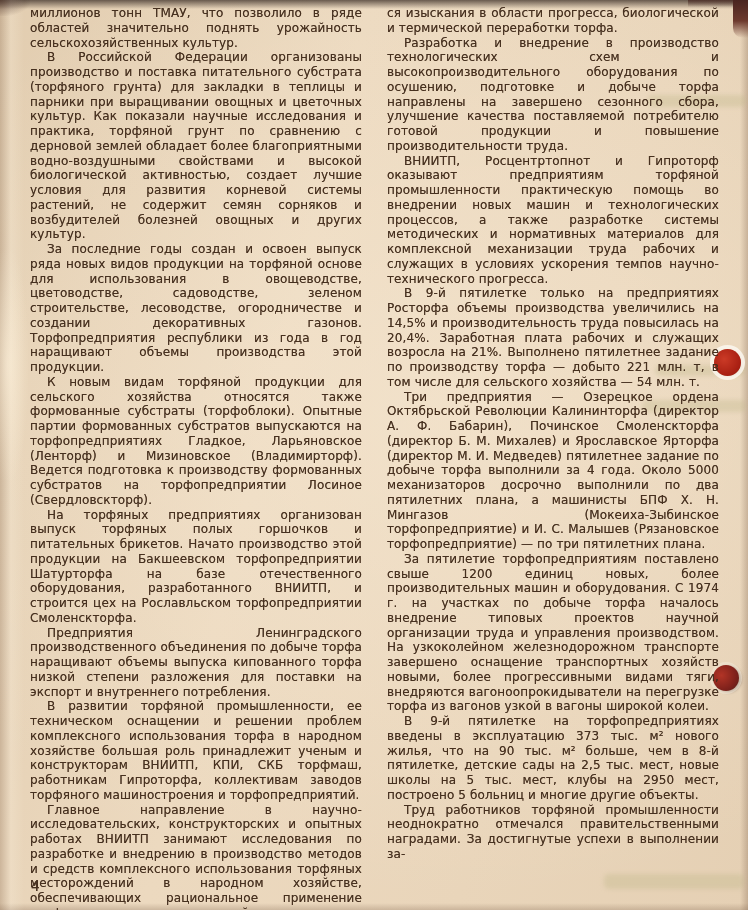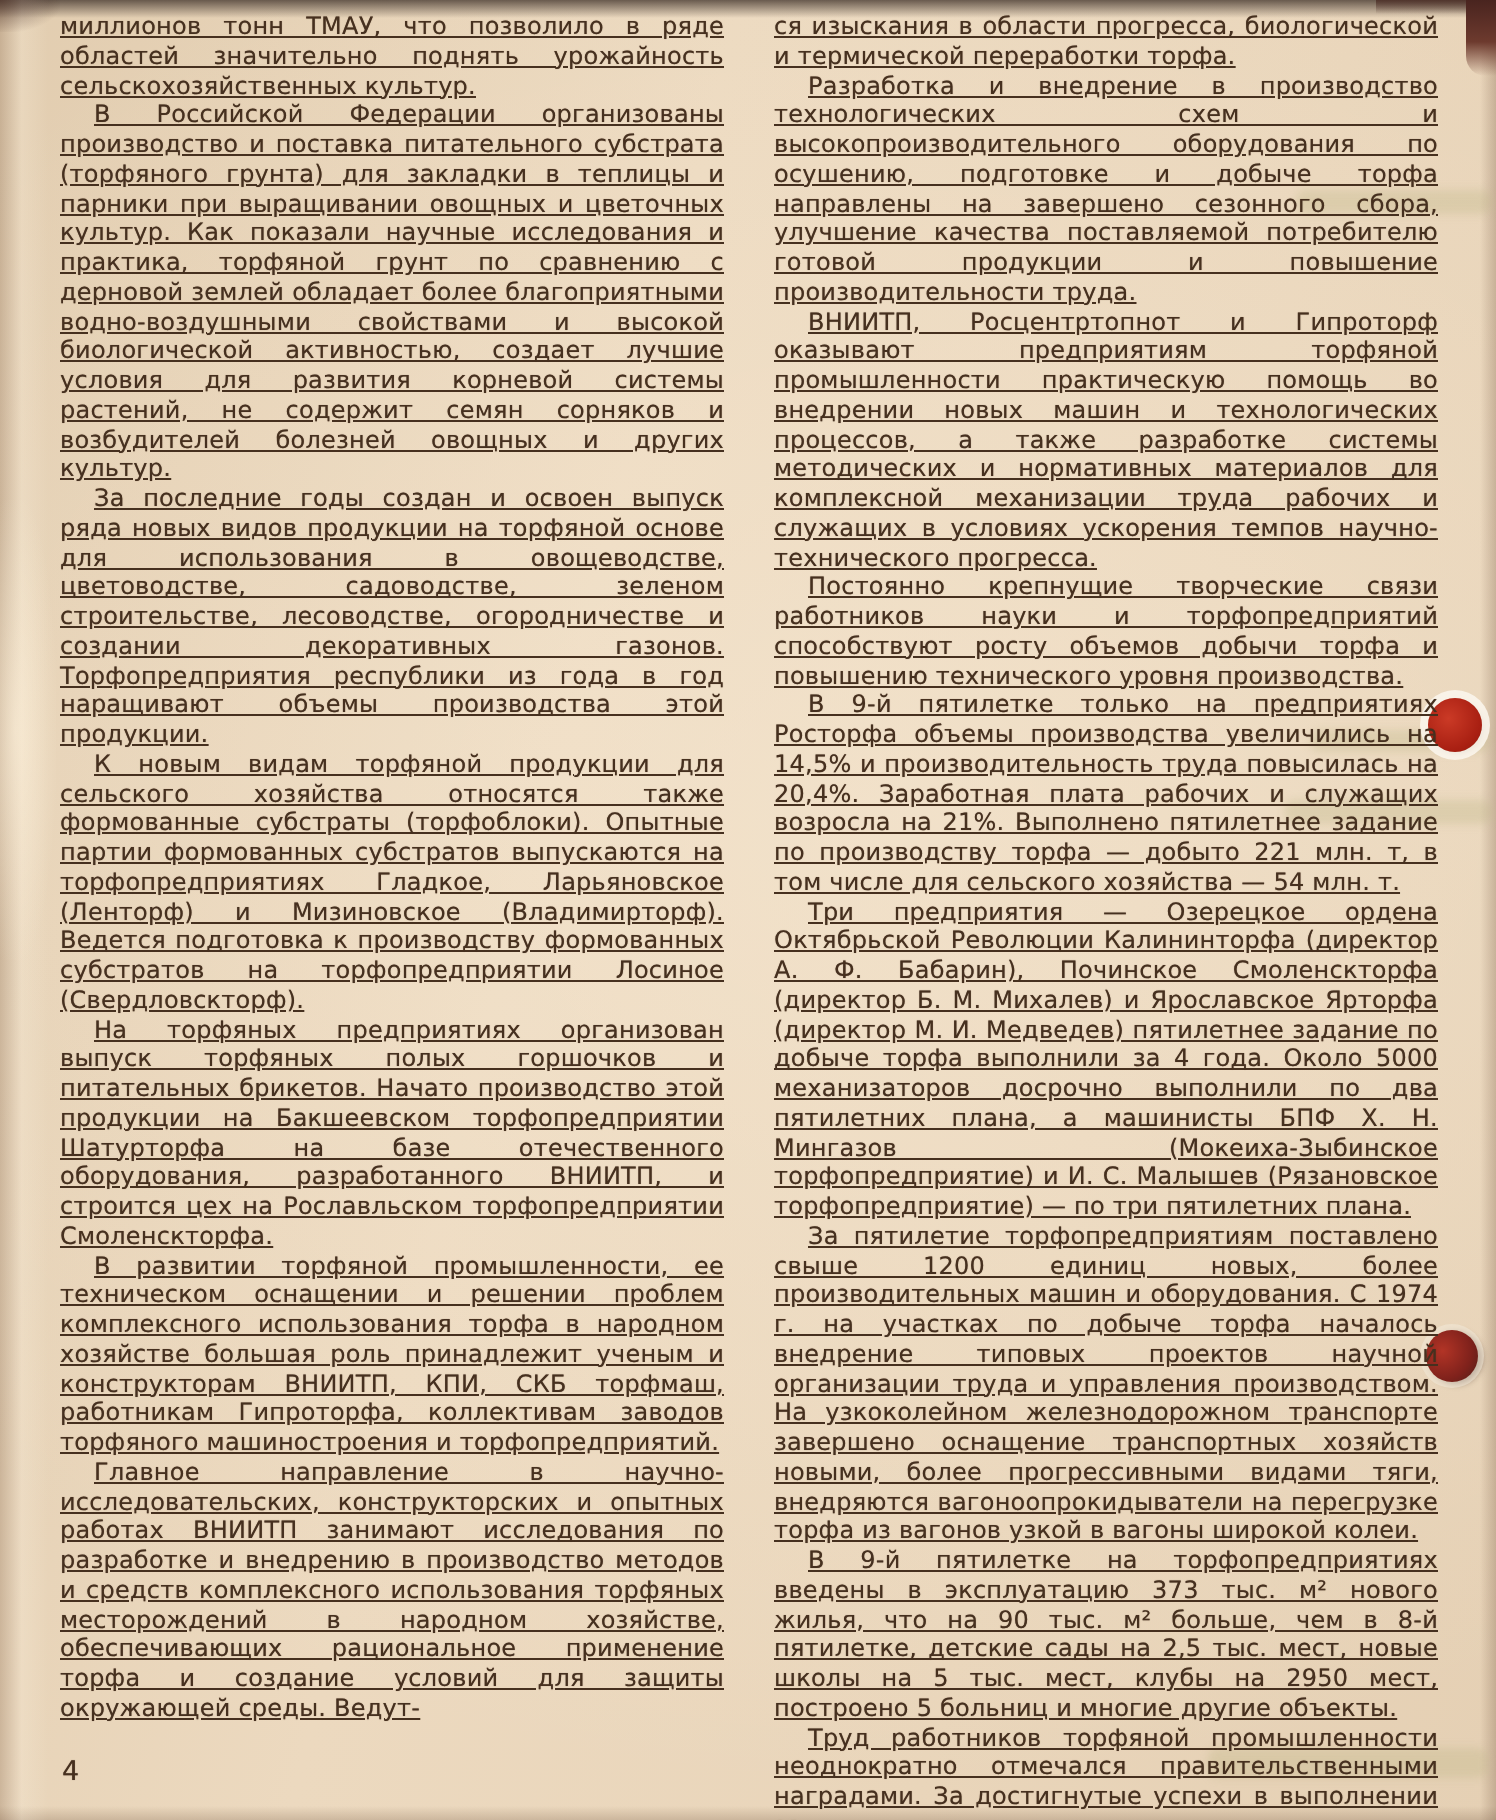--- a/index.html
+++ b/index.html
@@ -44,21 +44,21 @@
     box-shadow:0 0 0 4px rgba(252,247,238,0.85), 1px 1px 2px rgba(90,50,40,0.4); }
   .dot-lower { left:713px; top:665px; width:26px; height:26px;
     background:radial-gradient(circle at 32% 40%, #b23426, #7e211b 62%, #4e1f19);
     box-shadow:0 0 0 3px rgba(243,233,217,0.55), 2px 1px 3px rgba(55,30,25,0.55); }
   
   .col { position:absolute; top:6px; width:332px;
     font-size:12px; line-height:14.75px; letter-spacing:0.12px;
     text-align:justify; text-shadow:0 0 0.4px rgba(70,48,32,0.65); }
   .col-left  { left:30px; }
   .col-right { left:387px; }
-  .col p { margin:0;text-decoration:underline; }
+  .col p { margin:0; }
   .col p.indent { text-indent:17px; }
   .page-number { position:absolute; left:31px; top:878px; font-size:13.5px;
     text-shadow:0 0 0.4px rgba(70,48,32,0.65); }
 </style>
 </head>
 <body>
 
 <div class="page">
 
   <div class="edge-top"></div>
@@ -76,29 +76,29 @@
 
   <div class="dot dot-upper"></div>
   <div class="dot dot-lower"></div>
 
   <div class="col col-left">
     <p>миллионов тонн ТМАУ, что позволило в ряде областей значительно поднять урожайность сельскохозяйственных культур.</p>
     <p class="indent">В Российской Федерации организованы производство и поставка питательного субстрата (торфяного грунта) для закладки в теплицы и парники при выращивании овощных и цветочных культур. Как показали научные исследования и практика, торфяной грунт по сравнению с дерновой землей обладает более благоприятными водно-воздушными свойствами и высокой биологической активностью, создает лучшие условия для развития корневой системы растений, не содержит семян сорняков и возбудителей болезней овощных и других культур.</p>
     <p class="indent">За последние годы создан и освоен выпуск ряда новых видов продукции на торфяной основе для использования в овощеводстве, цветоводстве, садоводстве, зеленом строительстве, лесоводстве, огородничестве и создании декоративных газонов. Торфопредприятия республики из года в год наращивают объемы производства этой продукции.</p>
     <p class="indent">К новым видам торфяной продукции для сельского хозяйства относятся также формованные субстраты (торфоблоки). Опытные партии формованных субстратов выпускаются на торфопредприятиях Гладкое, Ларьяновское (Ленторф) и Мизиновское (Владимирторф). Ведется подготовка к производству формованных субстратов на торфопредприятии Лосиное (Свердловскторф).</p>
     <p class="indent">На торфяных предприятиях организован выпуск торфяных полых горшочков и питательных брикетов. Начато производство этой продукции на Бакшеевском торфопредприятии Шатурторфа на базе отечественного оборудования, разработанного ВНИИТП, и строится цех на Рославльском торфопредприятии Смоленскторфа.</p>
+    <p class="indent">Предприятия Ленинградского производственного объединения по добыче торфа наращивают объемы выпуска кипованного торфа низкой степени разложения для поставки на экспорт и внутреннего потребления.</p>
     <p class="indent">В развитии торфяной промышленности, ее техническом оснащении и решении проблем комплексного использования торфа в народном хозяйстве большая роль принадлежит ученым и конструкторам ВНИИТП, КПИ, СКБ торфмаш, работникам Гипроторфа, коллективам заводов торфяного машиностроения и торфопредприятий.</p>
     <p class="indent">Главное направление в научно-исследовательских, конструкторских и опытных работах ВНИИТП занимают исследования по разработке и внедрению в производство методов и средств комплексного использования торфяных месторождений в народном хозяйстве, обеспечивающих рациональное применение торфа и создание условий для защиты окружающей среды. Ведут-</p>
   </div>
 
   <div class="col col-right">
     <p>ся изыскания в области прогресса, биологической и термической переработки торфа.</p>
     <p class="indent">Разработка и внедрение в производство технологических схем и высокопроизводительного оборудования по осушению, подготовке и добыче торфа направлены на завершено сезонного сбора, улучшение качества поставляемой потребителю готовой продукции и повышение производительности труда.</p>
     <p class="indent">ВНИИТП, Росцентртопнот и Гипроторф оказывают предприятиям торфяной промышленности практическую помощь во внедрении новых машин и технологических процессов, а также разработке системы методических и нормативных материалов для комплексной механизации труда рабочих и служащих в условиях ускорения темпов научно-технического прогресса.</p>
-    <p class="indent">Постоянно крепнущие творческие связи работников науки и торфопредприятий способствуют росту объемов добычи торфа и повышению технического уровня производства.</p>
     <p class="indent">В 9-й пятилетке только на предприятиях Росторфа объемы производства увеличились на 14,5% и производительность труда повысилась на 20,4%. Заработная плата рабочих и служащих возросла на 21%. Выполнено пятилетнее задание по производству торфа — добыто 221 млн. т, в том числе для сельского хозяйства — 54 млн. т.</p>
     <p class="indent">Три предприятия — Озерецкое ордена Октябрьской Революции Калининторфа (директор А. Ф. Бабарин), Починское Смоленскторфа (директор Б. М. Михалев) и Ярославское Ярторфа (директор М. И. Медведев) пятилетнее задание по добыче торфа выполнили за 4 года. Около 5000 механизаторов досрочно выполнили по два пятилетних плана, а машинисты БПФ Х. Н. Мингазов (Мокеиха-Зыбинское торфопредприятие) и И. С. Малышев (Рязановское торфопредприятие) — по три пятилетних плана.</p>
     <p class="indent">За пятилетие торфопредприятиям поставлено свыше 1200 единиц новых, более производительных машин и оборудования. С 1974 г. на участках по добыче торфа началось внедрение типовых проектов научной организации труда и управления производством. На узкоколейном железнодорожном транспорте завершено оснащение транспортных хозяйств новыми, более прогрессивными видами тяги, внедряются вагоноопрокидыватели на перегрузке торфа из вагонов узкой в вагоны широкой колеи.</p>
     <p class="indent">В 9-й пятилетке на торфопредприятиях введены в эксплуатацию 373 тыс. м² нового жилья, что на 90 тыс. м² больше, чем в 8-й пятилетке, детские сады на 2,5 тыс. мест, новые школы на 5 тыс. мест, клубы на 2950 мест, построено 5 больниц и многие другие объекты.</p>
     <p class="indent">Труд работников торфяной промышленности неоднократно отмечался правительственными наградами. За достигнутые успехи в выполнении за-</p>
   </div>
 
   <div class="page-number">4</div>
 
 </div>

